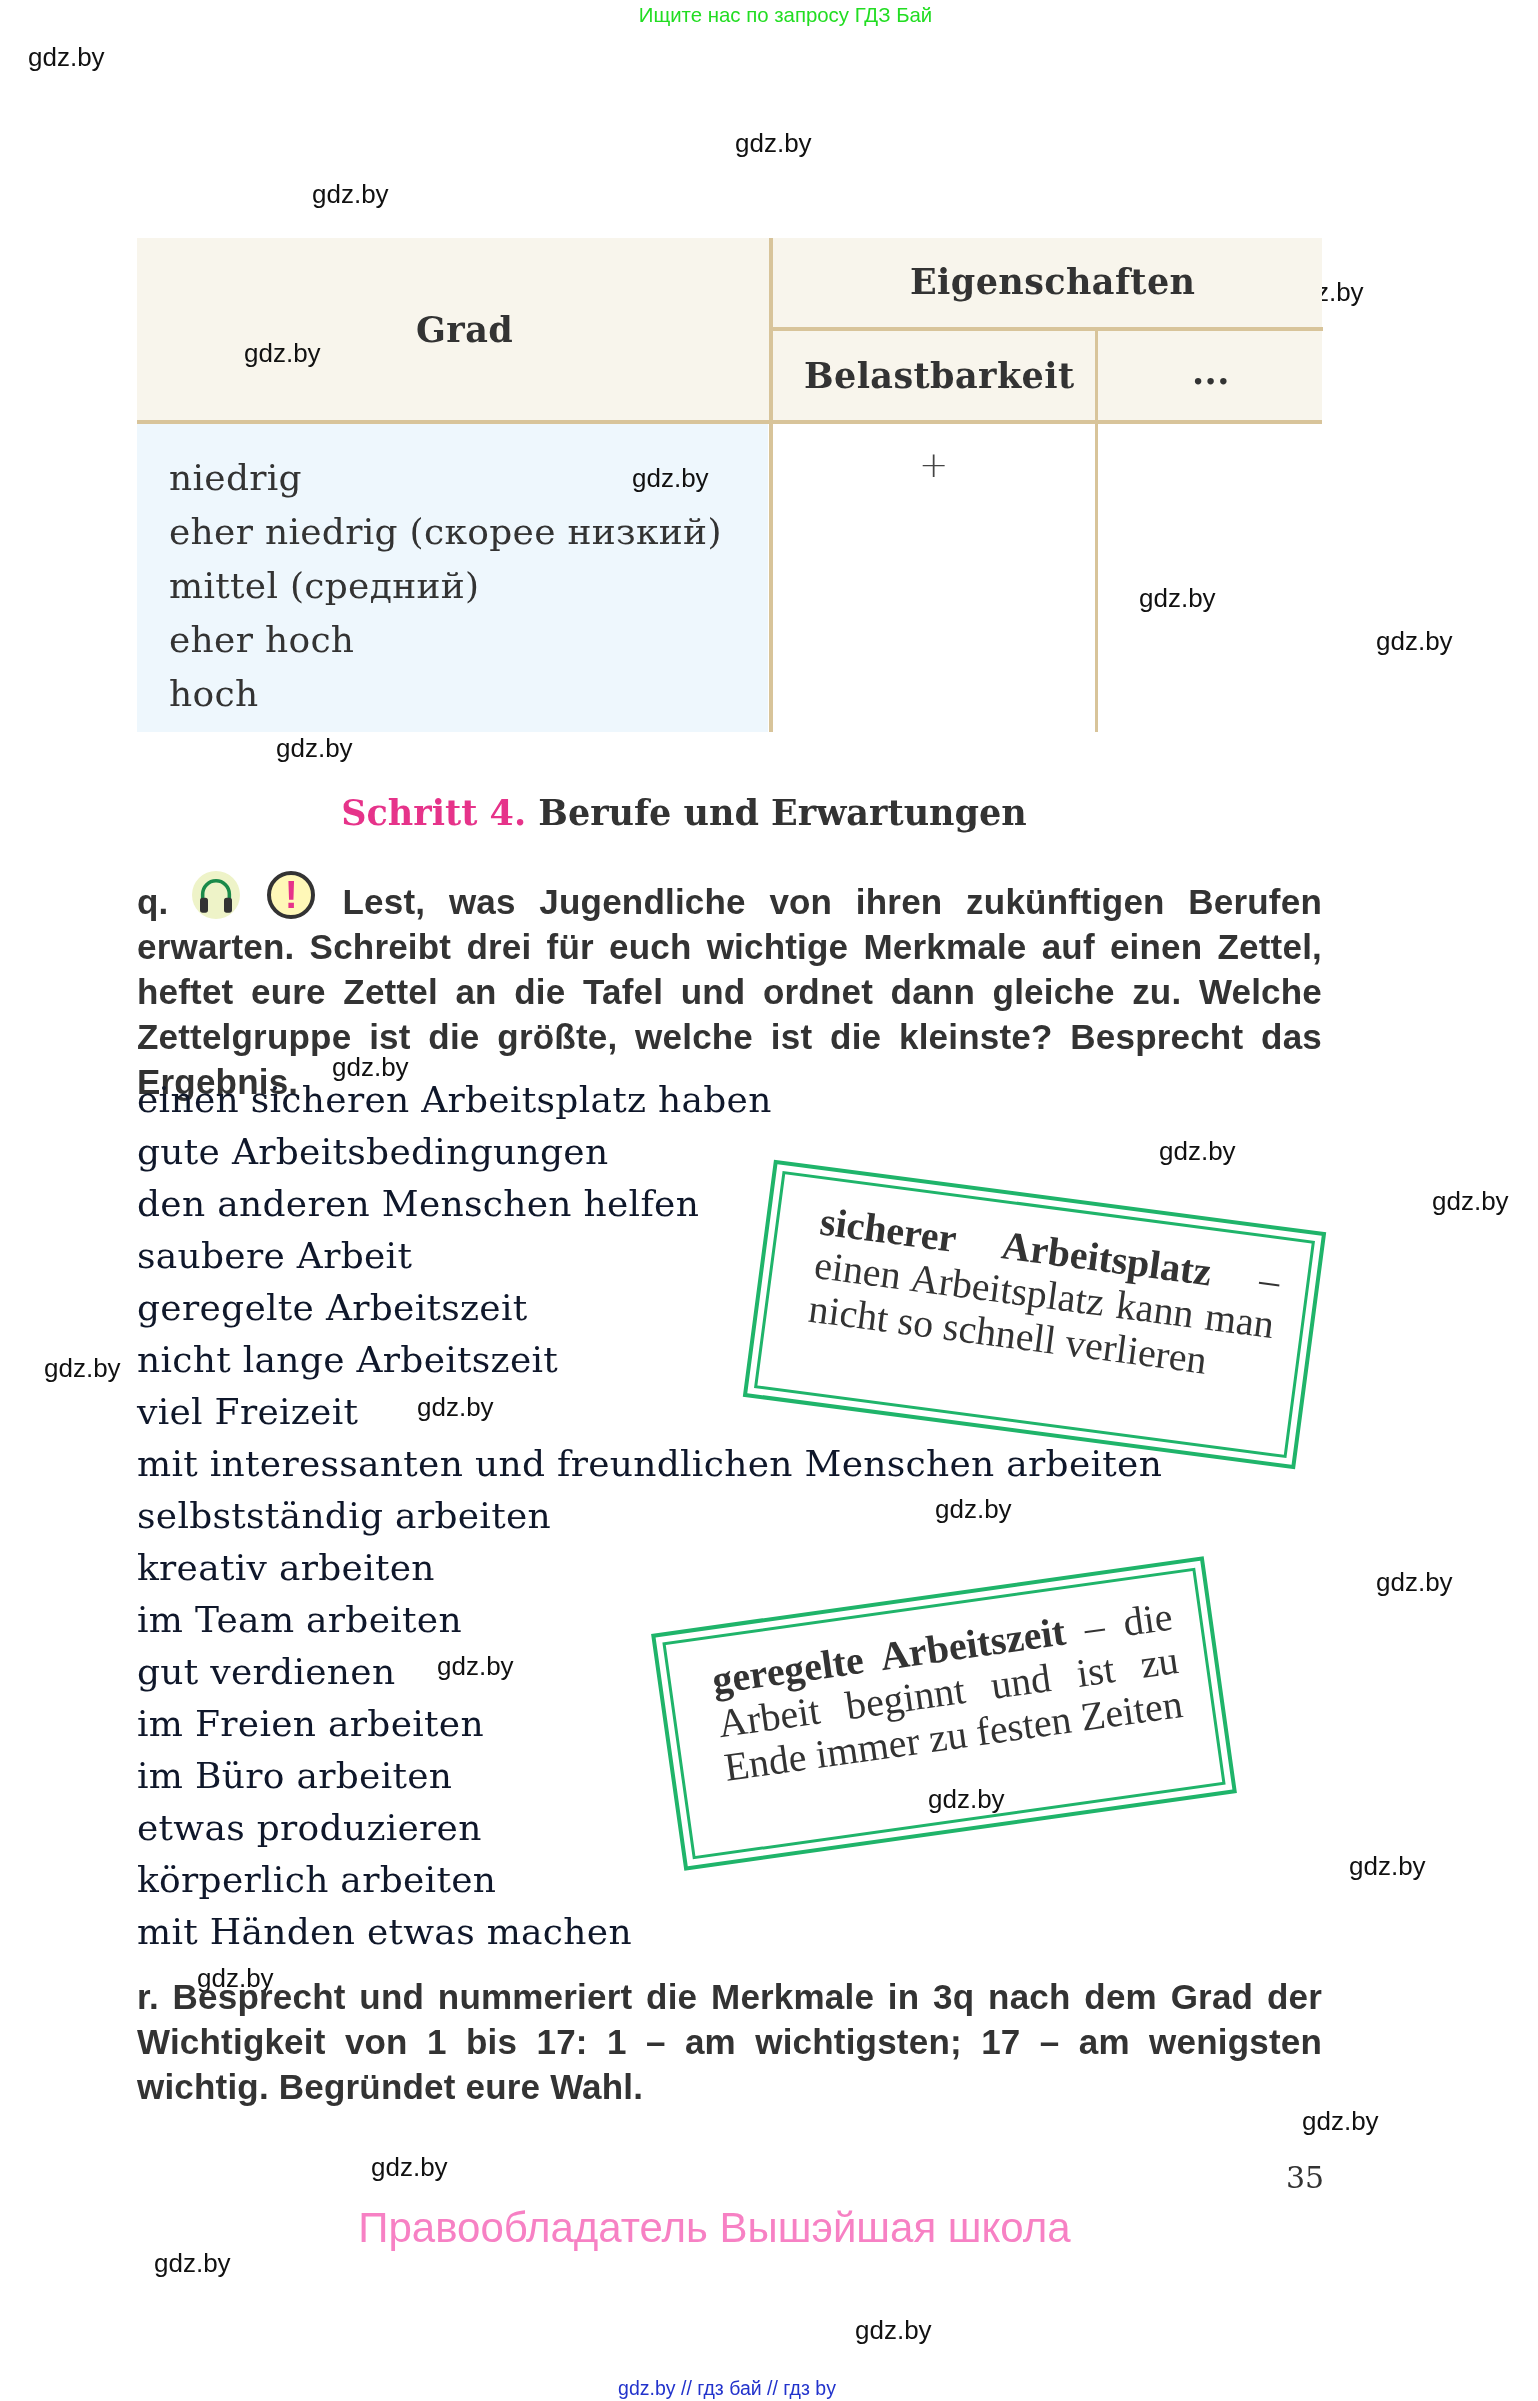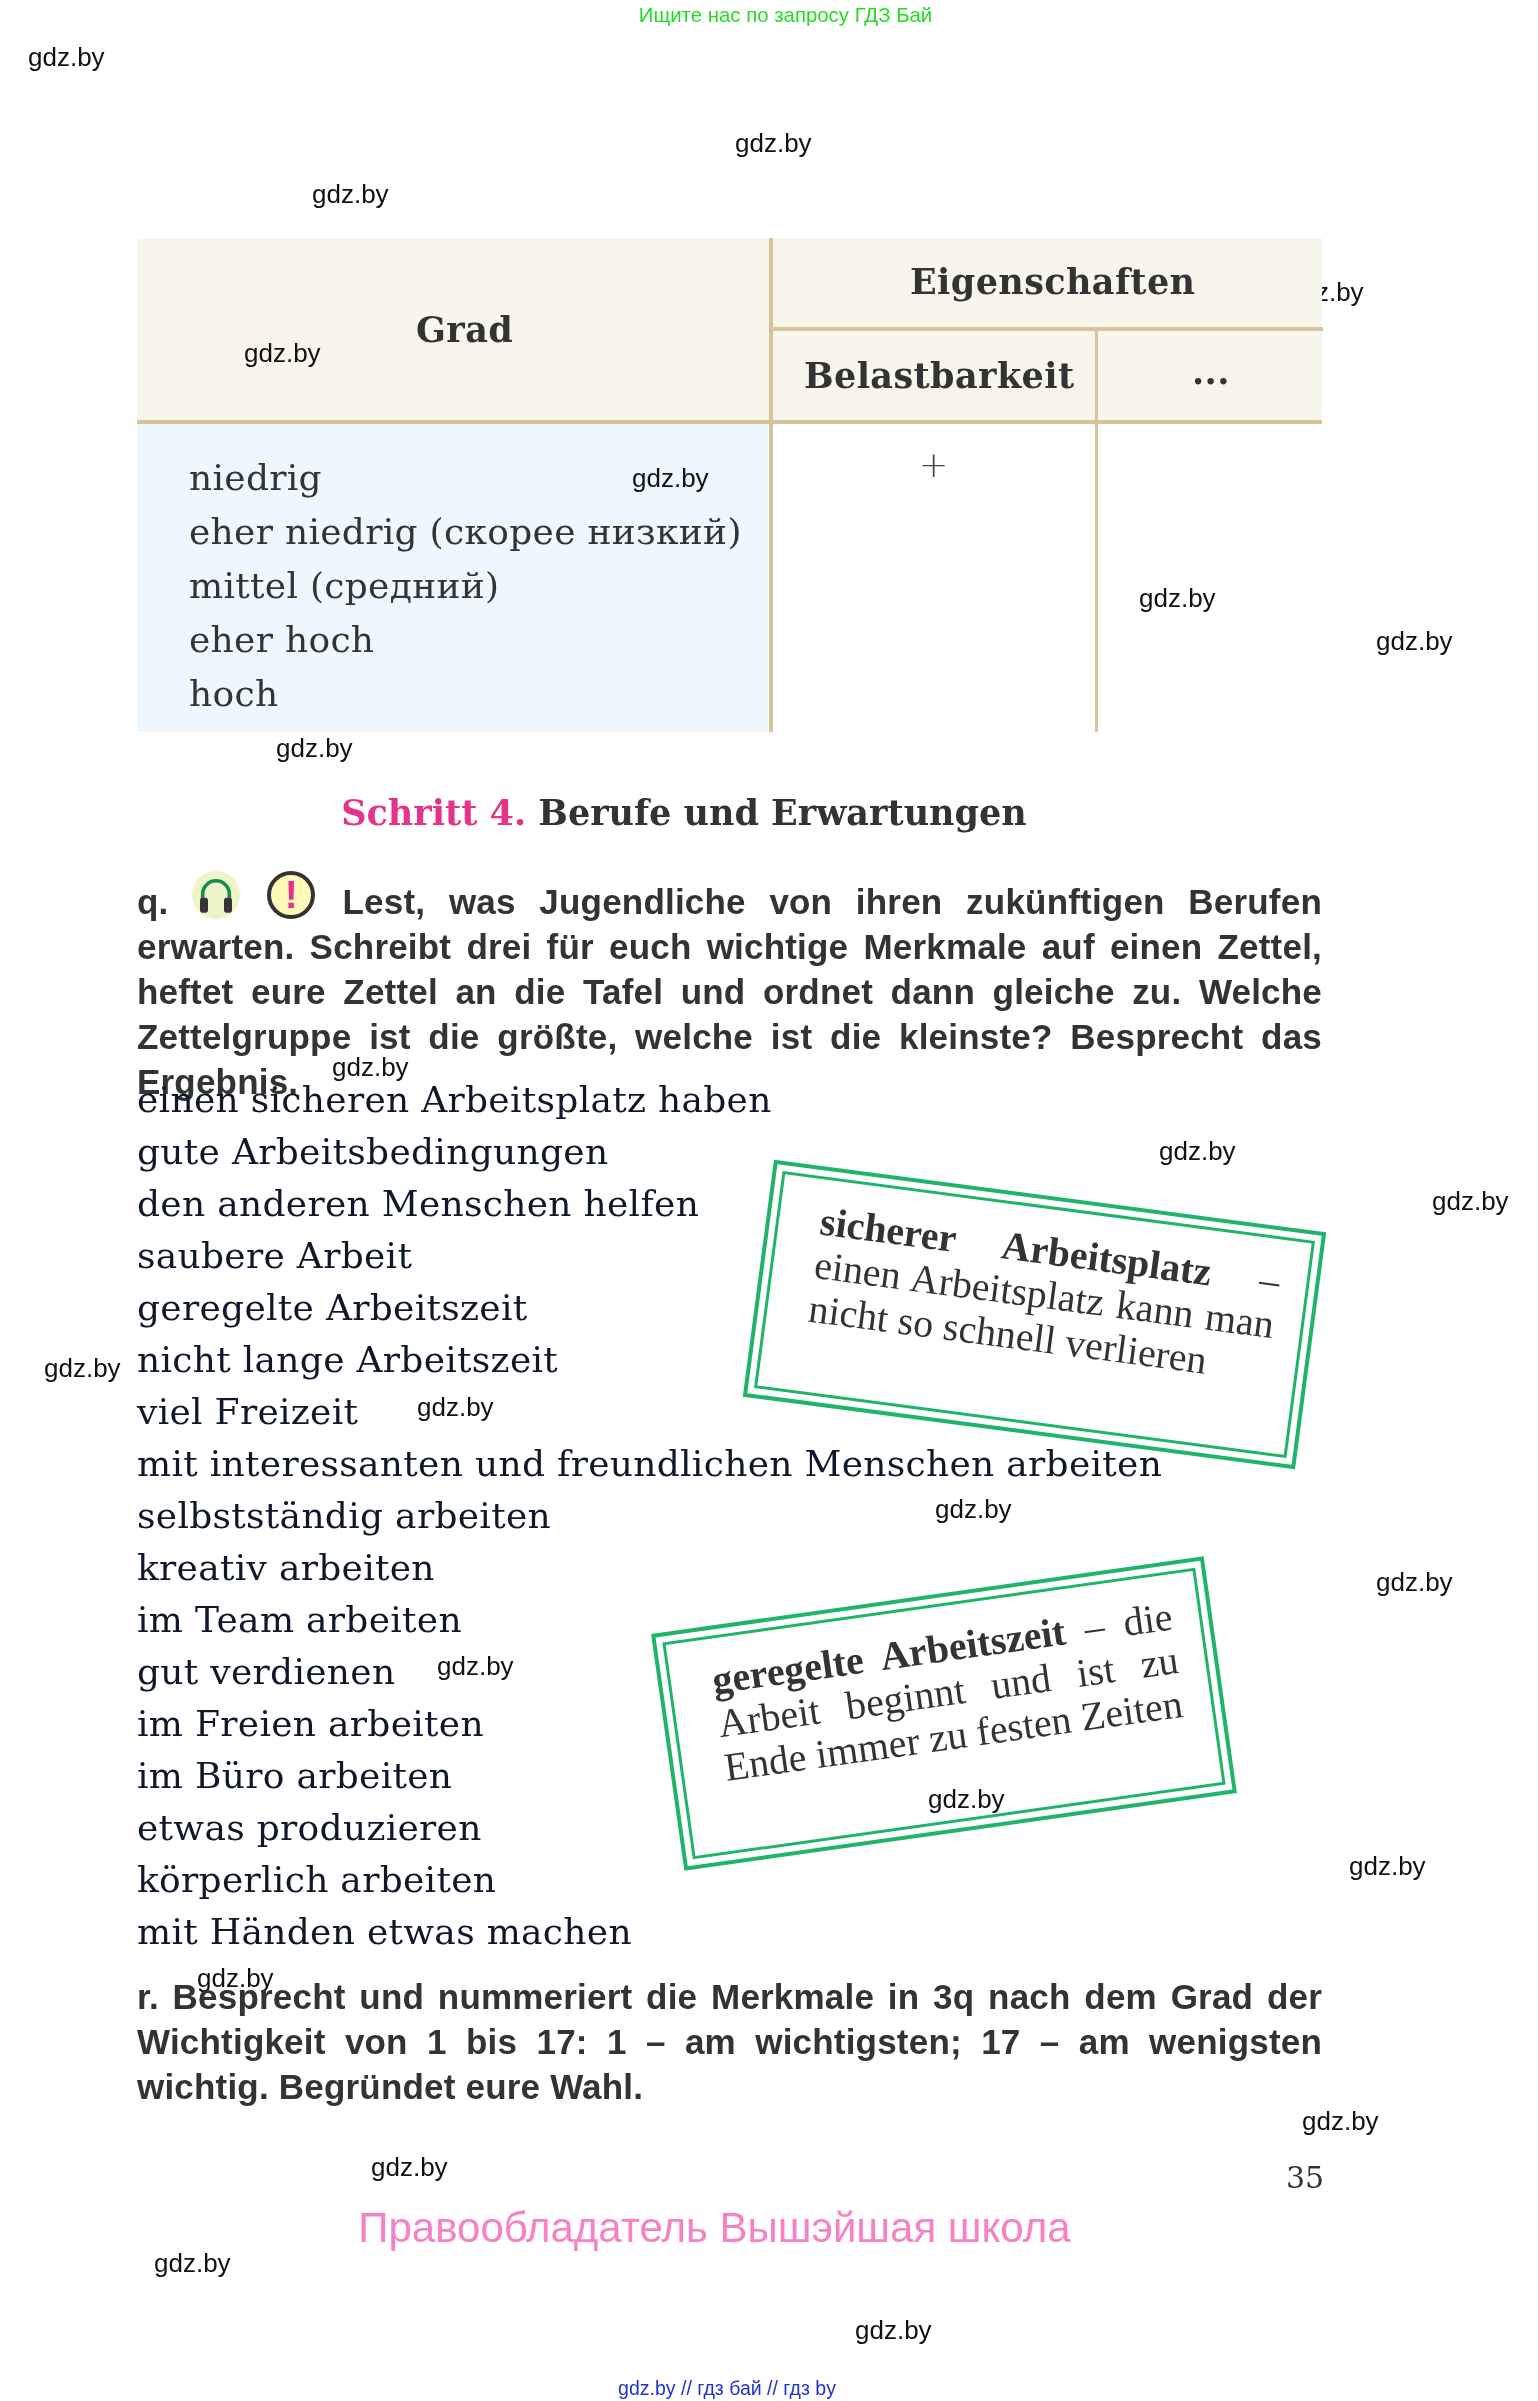--- a/index.html
+++ b/index.html
@@ -21,21 +21,21 @@
   .tbl-head { position: absolute; left: 0; top: 0; width: 1185px; height: 182px; background: #f8f5ec; }
   .tbl-body-left { position: absolute; left: 0; top: 186px; width: 631px; height: 308px; background: #eef7fd; }
   .tbl-line { position: absolute; background: #d8c49a; }
   .th {
     position: absolute; font-family: "DejaVu Serif", serif; font-weight: bold;
     font-size: 35px; color: #333333; white-space: nowrap; letter-spacing: 0.4px;
   }
   .grad-list { position: absolute; left: 32px; top: 213px; margin: 0; padding: 0; list-style: none; }
   .grad-list li {
     font-family: "DejaVu Serif", serif; font-size: 36px; color: #333333;
-    line-height: 54px; white-space: nowrap; letter-spacing: 0.3px; margin-left: 20px;
+    line-height: 54px; white-space: nowrap; letter-spacing: 0.3px;
   }
   .plus { position: absolute; font-size: 35px; color: #444; font-family: "DejaVu Sans", sans-serif; font-weight: 300; }
   
   .schritt {
     position: absolute; top: 792px; left: 0; width: 1368px; text-align: center;
     font-family: "DejaVu Serif", serif; font-weight: bold; font-size: 35px; color: #333333;
   }
   .schritt .accent { color: #e6338a; }
   
   .task {

